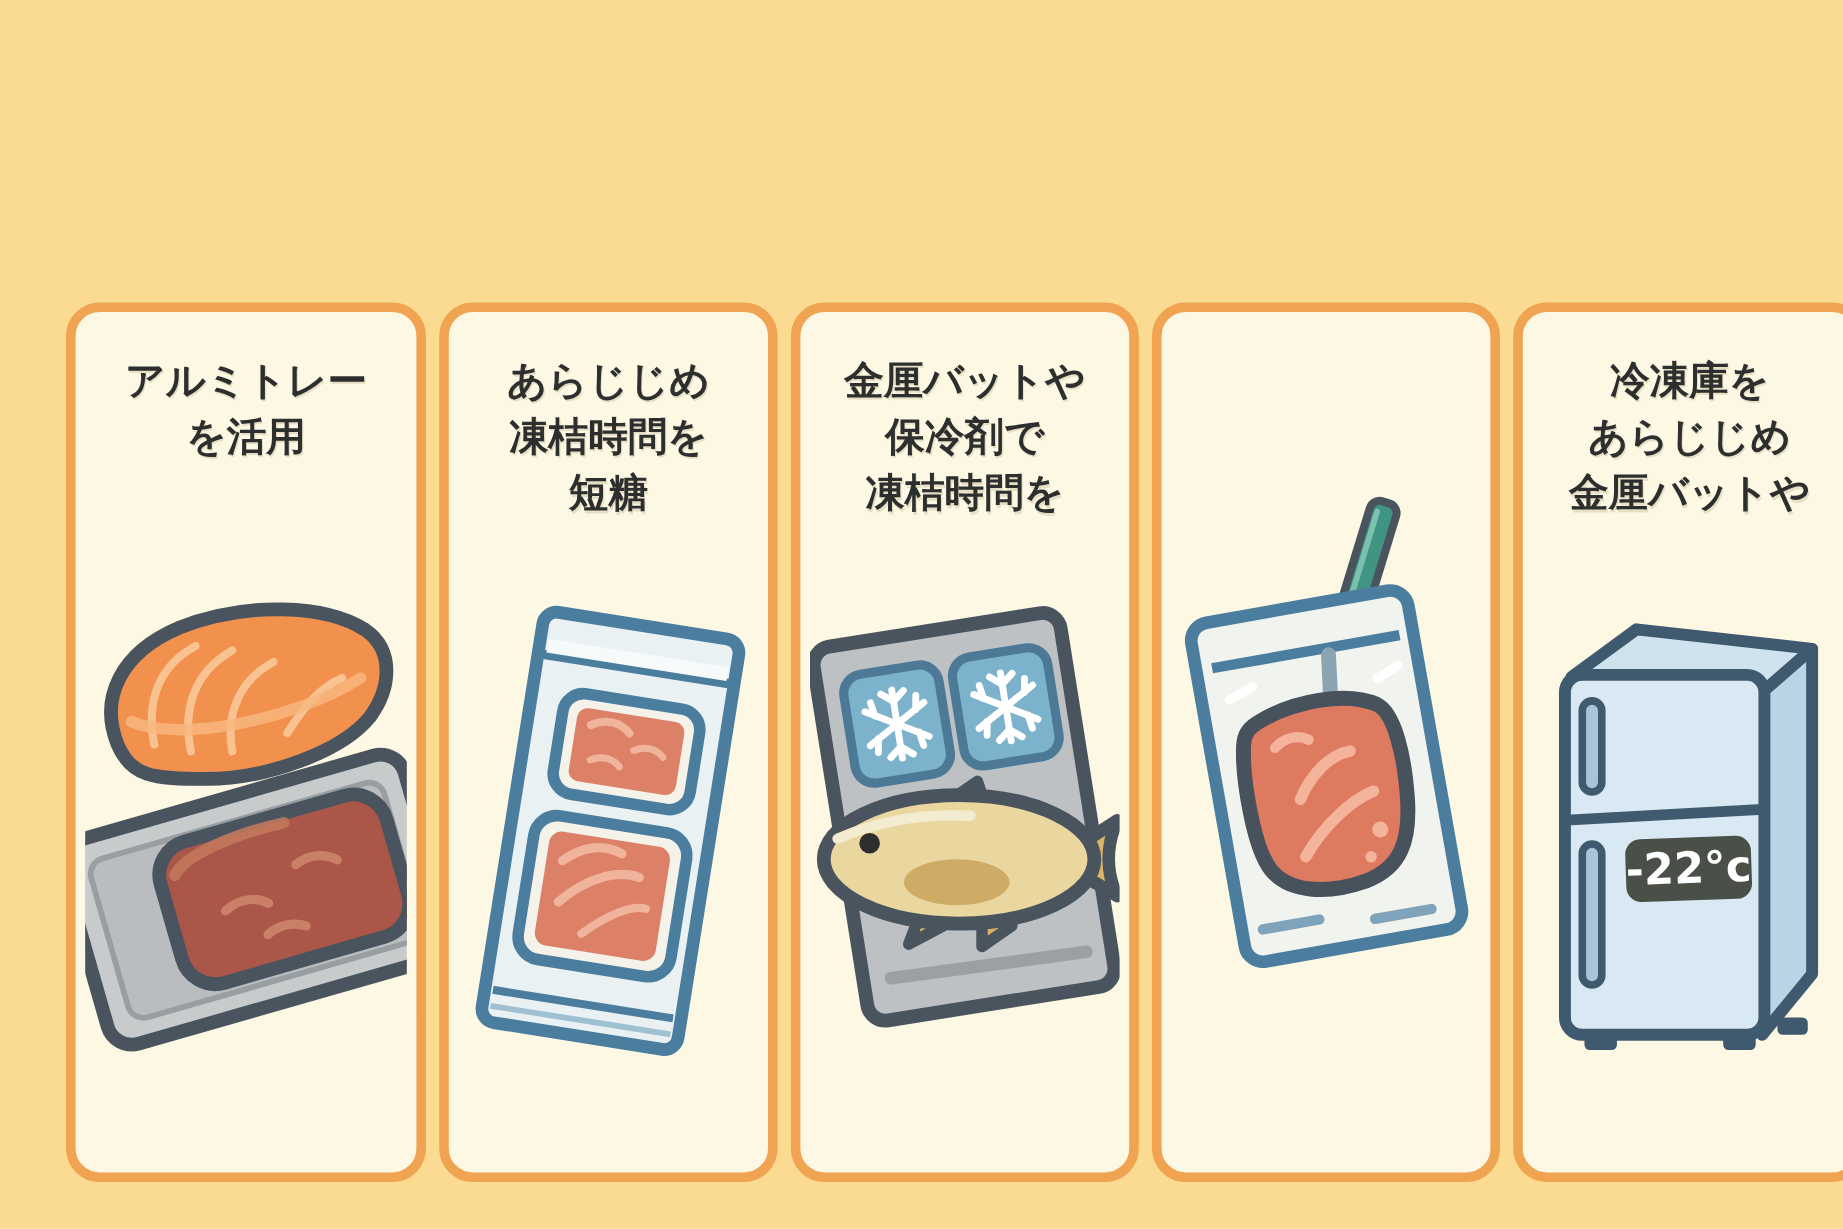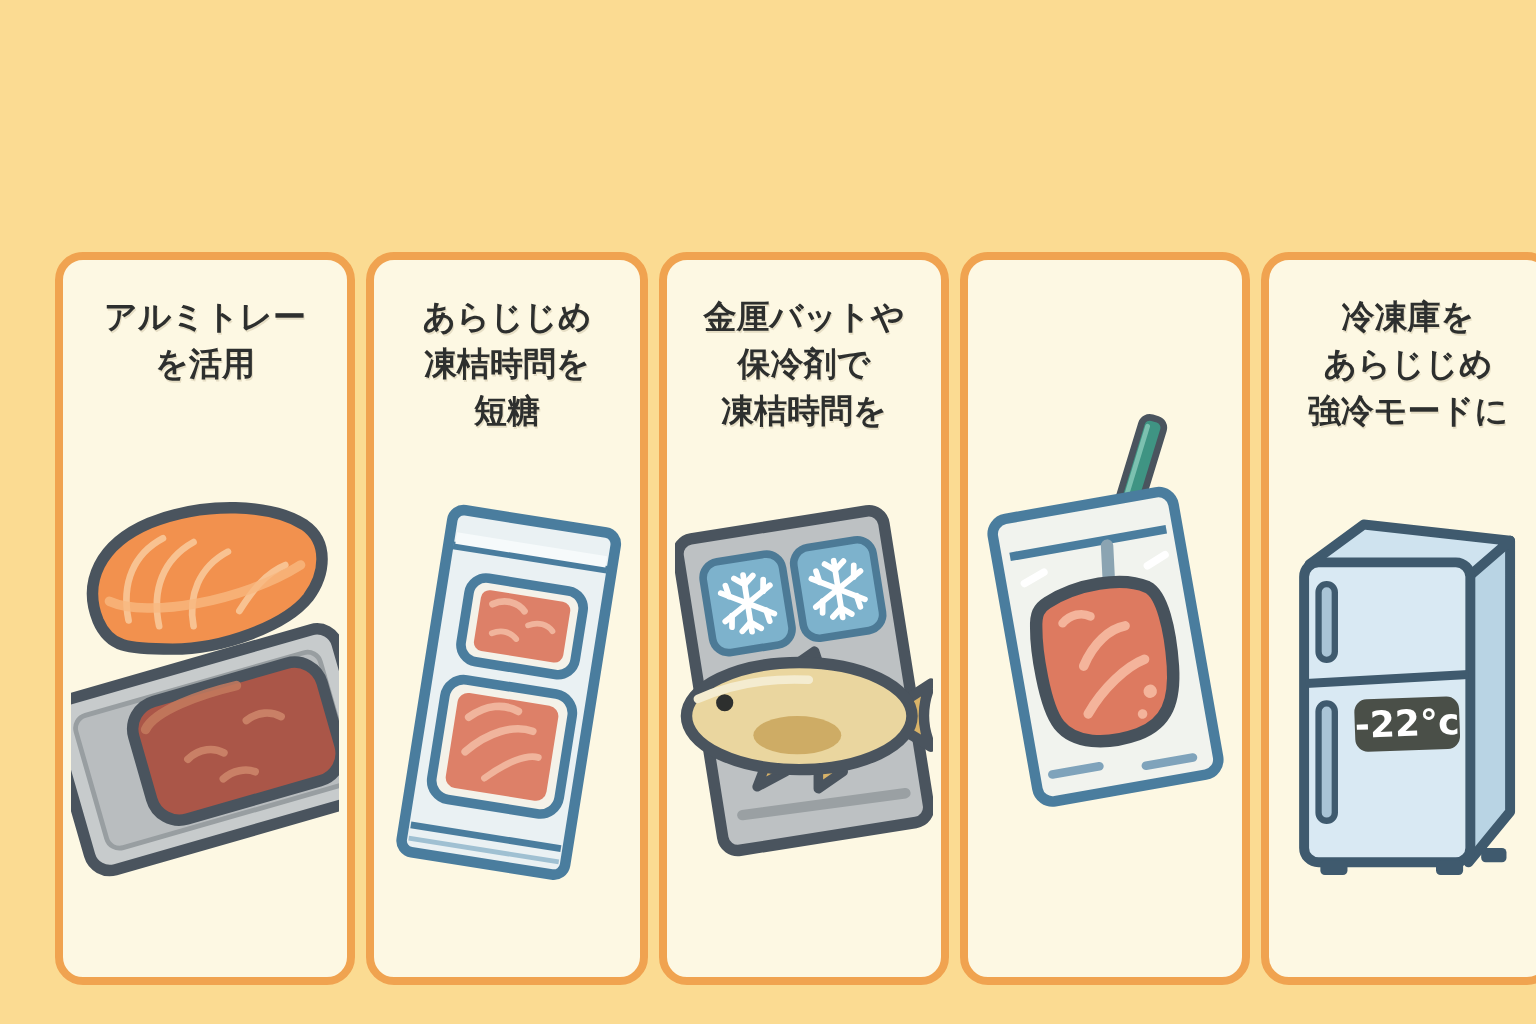--- a/index.html
+++ b/index.html
@@ -205,21 +205,21 @@
             <line x1="60" y1="368" x2="110" y2="368" stroke="#7fa3bb" stroke-width="9" stroke-linecap="round"></line>
             <line x1="158" y1="376" x2="208" y2="376" stroke="#7fa3bb" stroke-width="9" stroke-linecap="round"></line>
           </g>
         </svg>
       </div>
     </div>
 
     <div class="card">
       <div class="card-title">冷凍庫を
 あらじじめ
-強冷モードに</div>
+金厘バットや</div>
       <div class="card-art">
         <svg width="262" height="420" viewBox="0 0 290 450">
 
           <path d="M212,88 L258,52 L258,352 L212,408 Z" fill="#b9d4e4" stroke="#3f5a6e" stroke-width="11" stroke-linejoin="round"></path>
 
           <path d="M36,78 L96,34 L258,52 L212,92 Z" fill="#cfe3ef" stroke="#3f5a6e" stroke-width="11" stroke-linejoin="round"></path>
 
           <rect x="30" y="76" width="184" height="332" rx="16" fill="#d9e9f3" stroke="#3f5a6e" stroke-width="11"></rect>
 
           <line x1="32" y1="210" x2="212" y2="200" stroke="#3f5a6e" stroke-width="10"></line>

